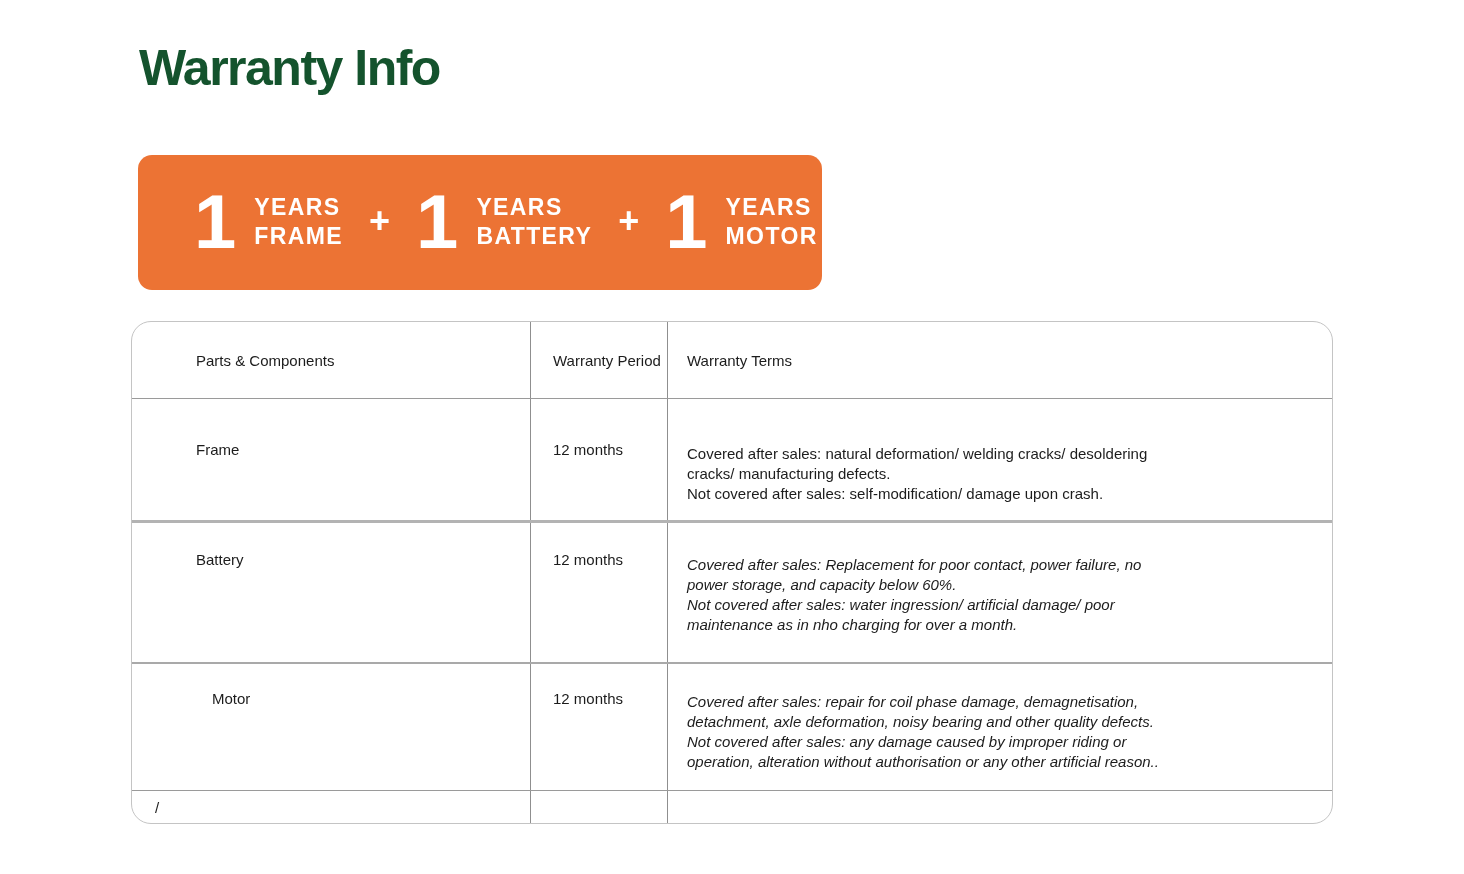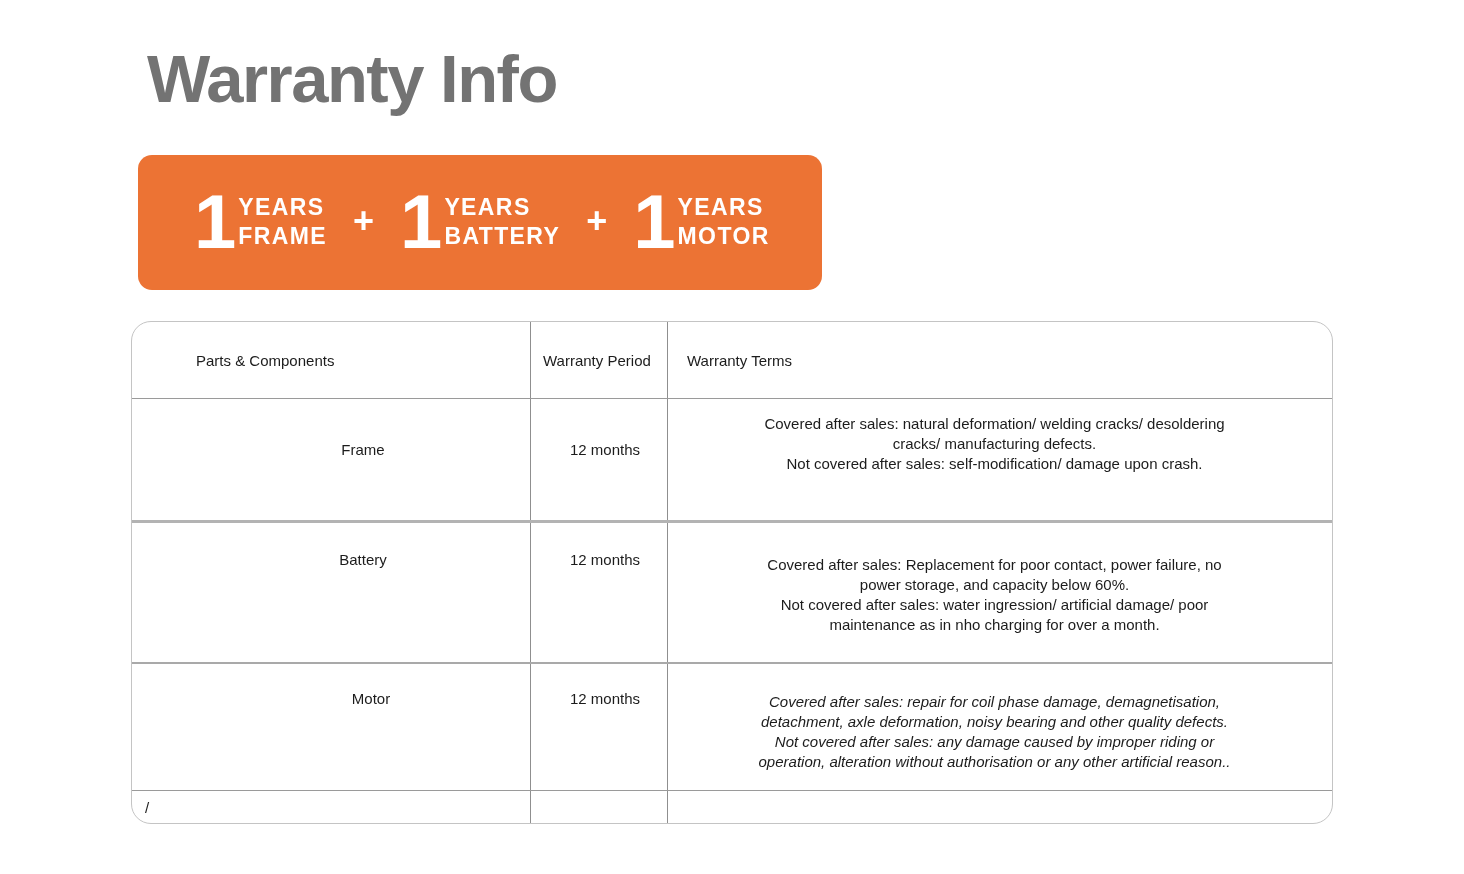--- a/index.html
+++ b/index.html
@@ -3,58 +3,58 @@
 <meta charset="utf-8">
 <style>
   * { margin: 0; padding: 0; box-sizing: border-box; }
   html, body { width: 1464px; height: 874px; background: #ffffff; overflow: hidden; }
   body { font-family: "Liberation Sans", sans-serif; color: #1c1c1c; position: relative; }
 
   .canvas { position: absolute; inset: 0; background: #ffffff; }
 
   
   .page-title {
-    position: absolute; left: 147px; top: 40px;
-    font-size: 67px; font-weight: 700; letter-spacing: -1.5px;
-    color: #737373; line-height: 1.15;
+    position: absolute; left: 139px; top: 40px;
+    font-size: 50px; font-weight: 700; letter-spacing: -1.5px;
+    color: #14532d; line-height: 1.15;
   }
 
   
   .banner {
     position: absolute; left: 138px; top: 155px; width: 684px; height: 135px;
     background: #EC7334; border-radius: 14px;
     display: flex; align-items: center; padding-left: 56px;
     color: #ffffff;
   }
   .bgroup { display: flex; align-items: center; }
   .bnum { font-size: 76px; font-weight: 700; line-height: 0.9; letter-spacing: -2px; }
-  .btext { display: flex; flex-direction: column; margin-left: 4px;
+  .btext { display: flex; flex-direction: column; margin-left: 20px;
            font-size: 23px; font-weight: 700; letter-spacing: 1.4px; line-height: 29px; }
   .bplus { font-size: 36px; font-weight: 700; margin: 0 26px; line-height: 1; padding-bottom: 4px; }
 
   
   .wtable {
     position: absolute; left: 131px; top: 321px; width: 1202px; height: 503px;
     border: 1px solid #c4c4c4; border-radius: 20px; overflow: hidden;
     display: grid;
     grid-template-columns: 398px 137px 1fr;
     grid-template-rows: 76px 124px 142px 127px auto;
     font-size: 15px;
   }
-  .cell { position: relative; text-align: center; }
+  .cell { position: relative; }
   .hdr { display: flex; align-items: center; font-weight: 400; }
   .c1 { padding-left: 64px; }
-  .c2 { padding-left: 13px; }
+  .c2 { padding-left: 13px; margin-left: 10px; }
   .c3 { padding-left: 20px; padding-right: 30px; }
   .r1.c1 { padding-top: 43px; }
   .r1.c2 { padding-top: 43px; }
-  .r1.c3 { padding-top: 16px; }
+  .r1.c3 { padding-top: 16px; margin-top: 30px; }
   .r2.c1 { padding-top: 29px; }
   .r2.c2 { padding-top: 29px; }
-  .r2.c3 { padding-top: 33px; }
+  .r2.c3 { padding-top: 33px; font-style: italic; }
   .r3.c1 { padding-top: 26px; padding-left: 80px; }
   .r3.c2 { padding-top: 26px; }
   .r3.c3 { padding-top: 28px; font-style: italic; }
   .r4 { display: flex; align-items: center; }
   .r4.c1 { padding-left: 62px; }
   .r4.c3 { letter-spacing: 0.3px; }
   .terms { white-space: pre-line; line-height: 20px; }
 
   
   .vline { position: absolute; top: 0; bottom: 0; width: 1px; background: #8f8f8f; }

